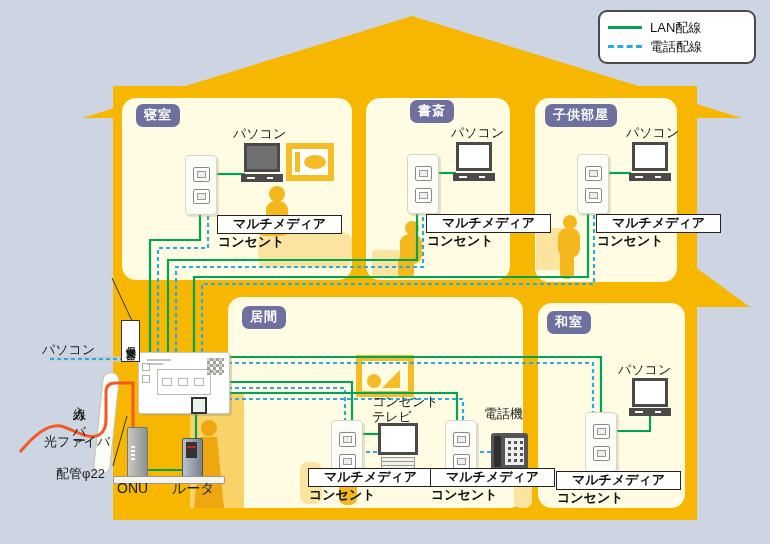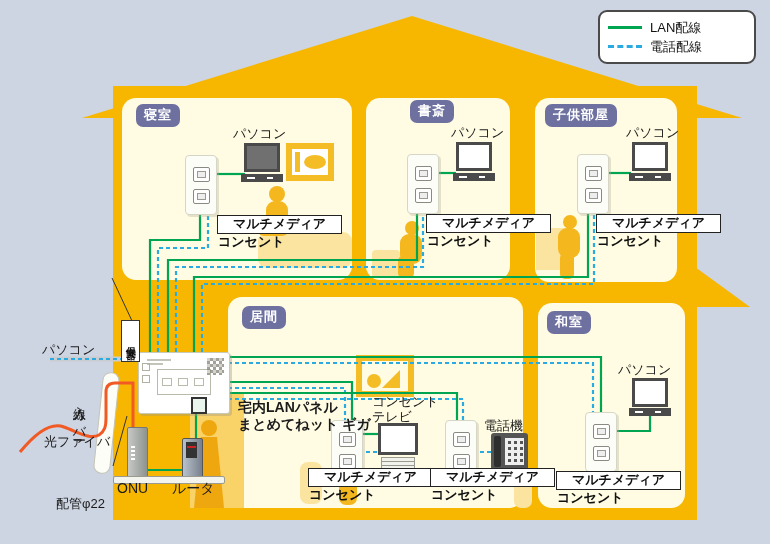--- a/index.html
+++ b/index.html
@@ -333,27 +333,23 @@
   </div>
   <div class="mm" style="left:556px;top:471px;">
     <span class="mm-box">マルチメディア</span><br>
     <span class="mm-sub">コンセント</span>
   </div>
 
   <div class="txt" style="left:372px;top:394px;">
     <span>コンセント</span><br>
     <span>テレビ</span>
   </div>
-  <div class="txt" style="left:484px;top:418px;">電話機</div>
+  <div class="txt" style="left:484px;top:406px;">電話機</div>
 
   <div class="txt" style="left:42px;top:342px;">パソコン</div>
   <div class="txt vert" style="left:72px;top:396px;z-index:6;">入線カバー</div>
   <div class="txt" style="left:44px;top:434px;">光ファイバ</div>
-  <div class="txt" style="left:56px;top:466px;margin-top:30px;">配管φ22</div>
+  <div class="txt" style="left:56px;top:466px;">配管φ22</div>
 
   <div class="txt" style="left:117px;top:481px;font-size:14px;">ONU</div>
   <div class="txt" style="left:172px;top:481px;font-size:14px;">ルータ</div>
-  <div class="txt bold" style="left:238px;top:399px;font-size:14px;line-height:17px;">
-    <span>宅内LANパネル</span><br>
-    <span>まとめてねット ギガ</span>
-  </div>
 
 </div>
 
 </body></html>

